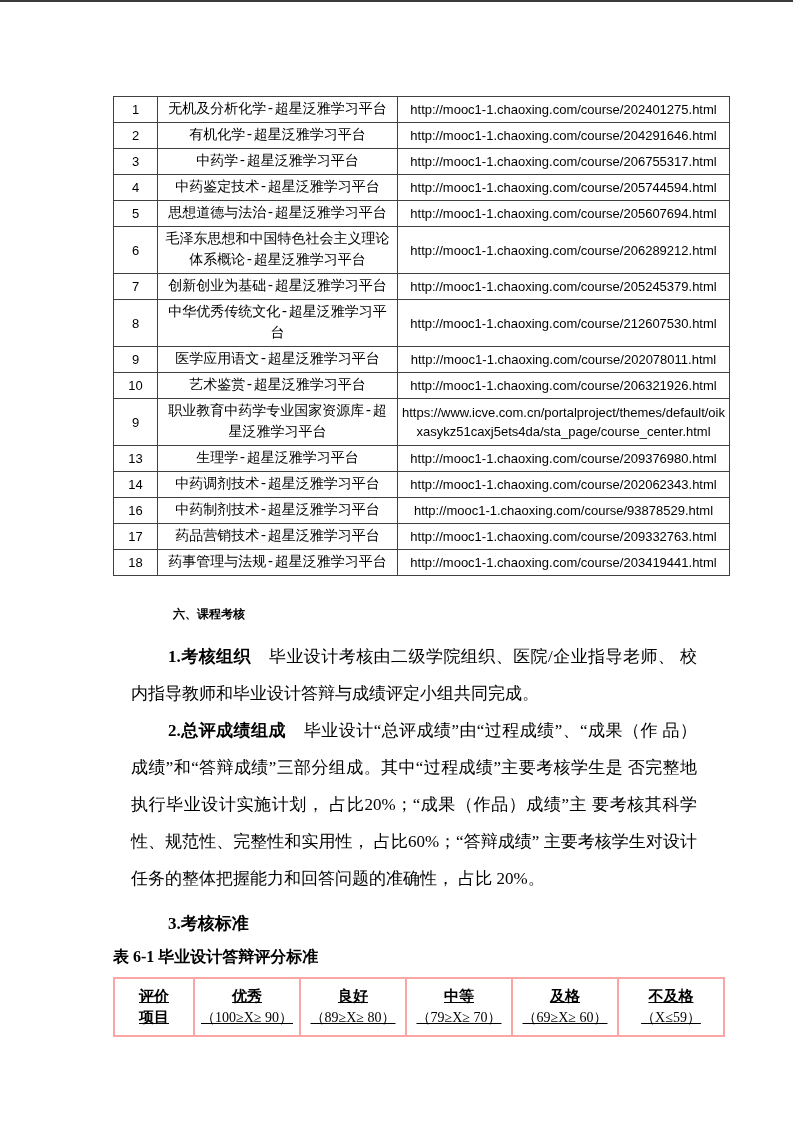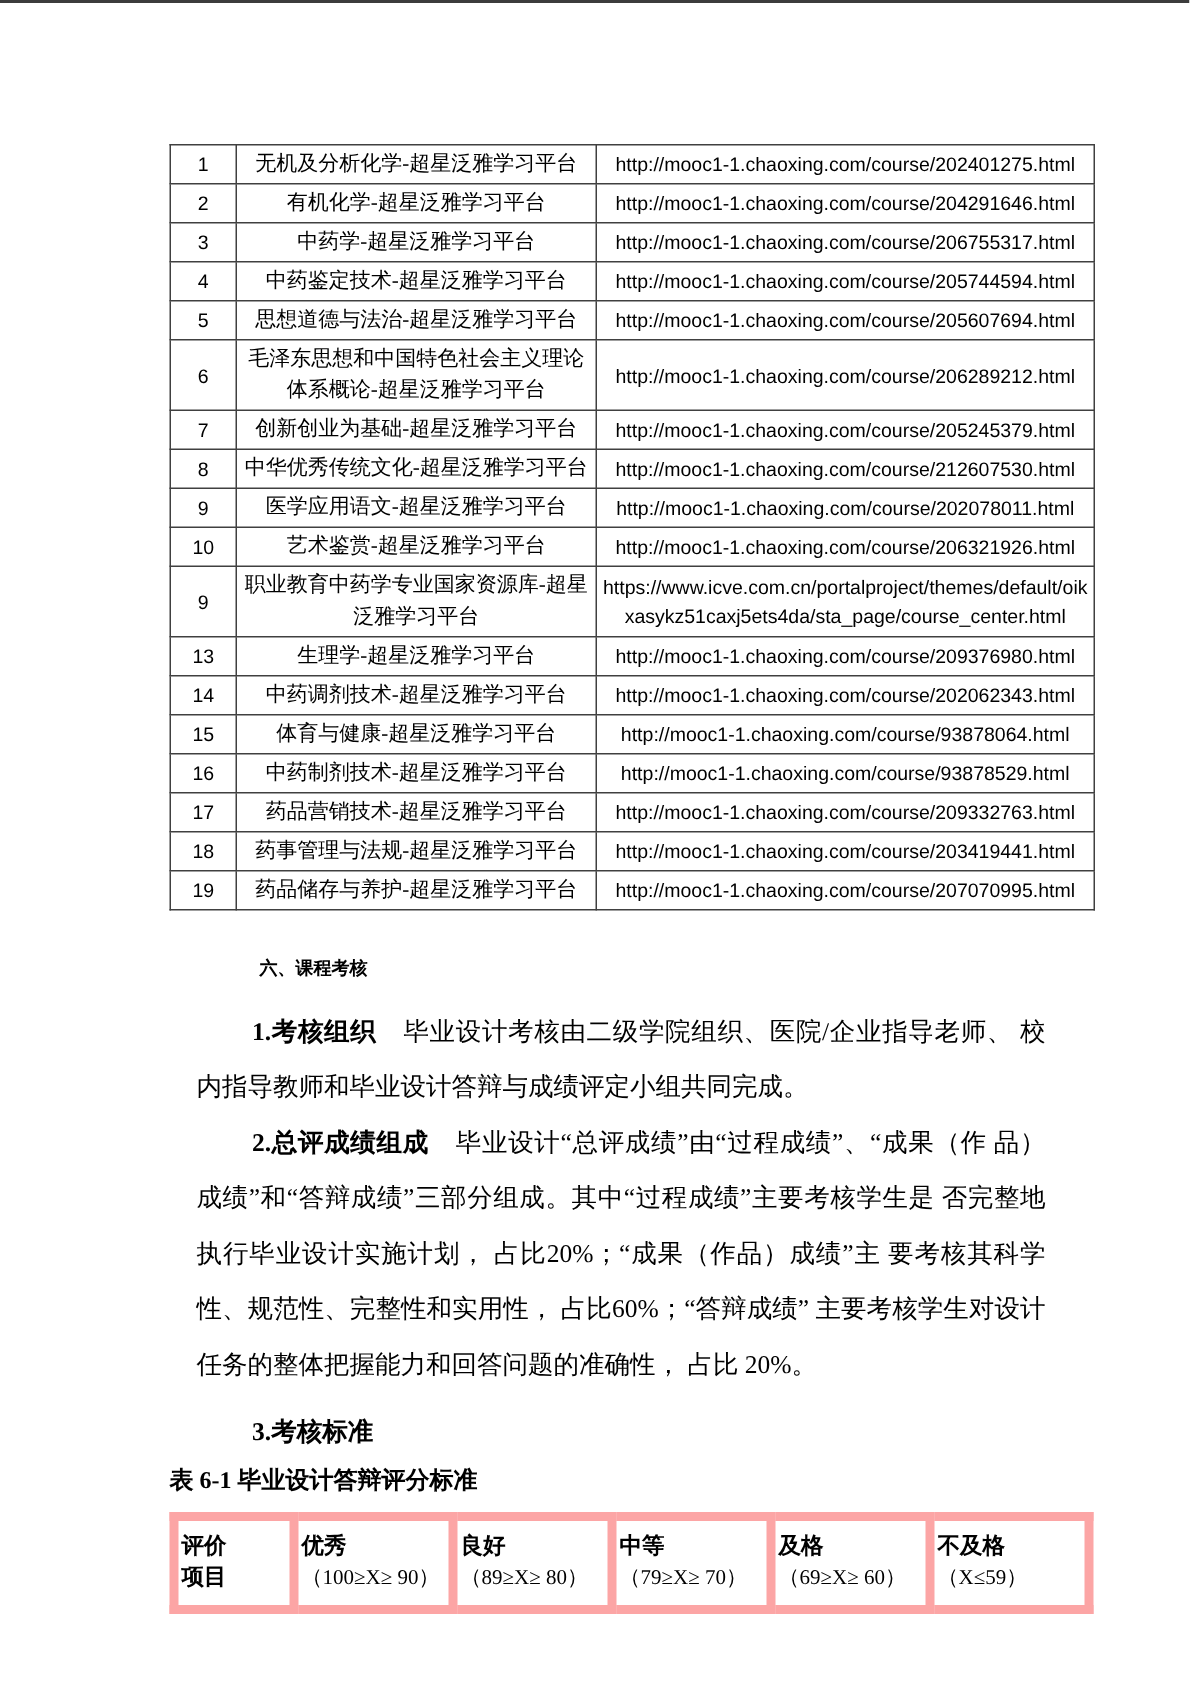--- a/index.html
+++ b/index.html
@@ -17,42 +17,43 @@
   .course-table {
     border-collapse: collapse; table-layout: fixed;
     width: 616px; margin: 94px 0 0 113px;
   }
   .course-table td {
     border: 1px solid #404040;
     text-align: center; vertical-align: middle;
     padding: 2px 4px; height: 26px;
   }
   .c-no  { width: 44px;  font-family: "Liberation Sans", sans-serif; font-size: 13px; }
-  .c-name{ width: 240px; font-size: 14px; line-height: 21px; }
+  .c-name{ width: 240px; font-size: 14px; line-height: 21px; font-family: Liberation Mono, monospace; }
   .c-url { width: 332px; font-family: "Liberation Sans", sans-serif; font-size: 13px;
            line-height: 19px; word-break: break-all; }
 
   
   .content { margin-left: 131px; width: 566px; }
   .sec-heading { margin: 26px 0 0 42px; font-size: 12px; font-weight: bold; line-height: 24px; }
   .para { font-size: 17px; line-height: 37px; text-align: justify; text-indent: 37px; margin-top: 12px; }
   .para + .para { margin-top: 0; }
   .para.label-only { margin-top: 14px; line-height: 26px; text-align: left; }
   .plabel { font-weight: bold; margin-right: 18px; }
 
   
   .caption { margin: 8px 0 0 113px; width: 610px; text-align: left;
              font-weight: bold; font-size: 16px; line-height: 24px; }
   .score-table {
     border-collapse: collapse; table-layout: fixed;
     width: 610px; margin: 8px 0 0 113px;
   }
   .score-table td {
-    border: 6px solid #fca5a5; vertical-align: middle;
+    border: 2px solid #fca5a5; text-align: center; vertical-align: middle;
     padding: 7px 2px;
+    text-decoration: underline;
   }
   .s-label { font-weight: bold; font-size: 15px; line-height: 21px; white-space: pre-line; }
   .s-range { font-size: 14px; line-height: 21px; }
   .s-range:empty { display: none; }
 </style>
 </head>
 <body>
 
 <div class="page">
 
@@ -137,49 +138,39 @@
     <td class="c-name">生理学-超星泛雅学习平台</td>
     <td class="c-url">http://mooc1-1.chaoxing.com/course/209376980.html</td>
   </tr>
 
   <tr>
     <td class="c-no">14</td>
     <td class="c-name">中药调剂技术-超星泛雅学习平台</td>
     <td class="c-url">http://mooc1-1.chaoxing.com/course/202062343.html</td>
   </tr>
 
-  <tr>
-    <td class="c-no">15</td>
-    <td class="c-name">体育与健康-超星泛雅学习平台</td>
-    <td class="c-url">http://mooc1-1.chaoxing.com/course/93878064.html</td>
-  </tr>
 
   <tr>
     <td class="c-no">16</td>
     <td class="c-name">中药制剂技术-超星泛雅学习平台</td>
     <td class="c-url">http://mooc1-1.chaoxing.com/course/93878529.html</td>
   </tr>
 
   <tr>
     <td class="c-no">17</td>
     <td class="c-name">药品营销技术-超星泛雅学习平台</td>
     <td class="c-url">http://mooc1-1.chaoxing.com/course/209332763.html</td>
   </tr>
 
   <tr>
     <td class="c-no">18</td>
     <td class="c-name">药事管理与法规-超星泛雅学习平台</td>
     <td class="c-url">http://mooc1-1.chaoxing.com/course/203419441.html</td>
   </tr>
 
-  <tr>
-    <td class="c-no">19</td>
-    <td class="c-name">药品储存与养护-超星泛雅学习平台</td>
-    <td class="c-url">http://mooc1-1.chaoxing.com/course/207070995.html</td>
-  </tr>
 </tbody>
   </table>
 
   <div class="content">
     <h2 class="sec-heading">六、课程考核</h2>
     <div id="paras">
   <p class="para">
     <span class="plabel">1.考核组织</span><span>毕业设计考核由二级学院组织、医院/企业指导老师、 校内指导教师和毕业设计答辩与成绩评定小组共同完成。</span>
   </p>
 

